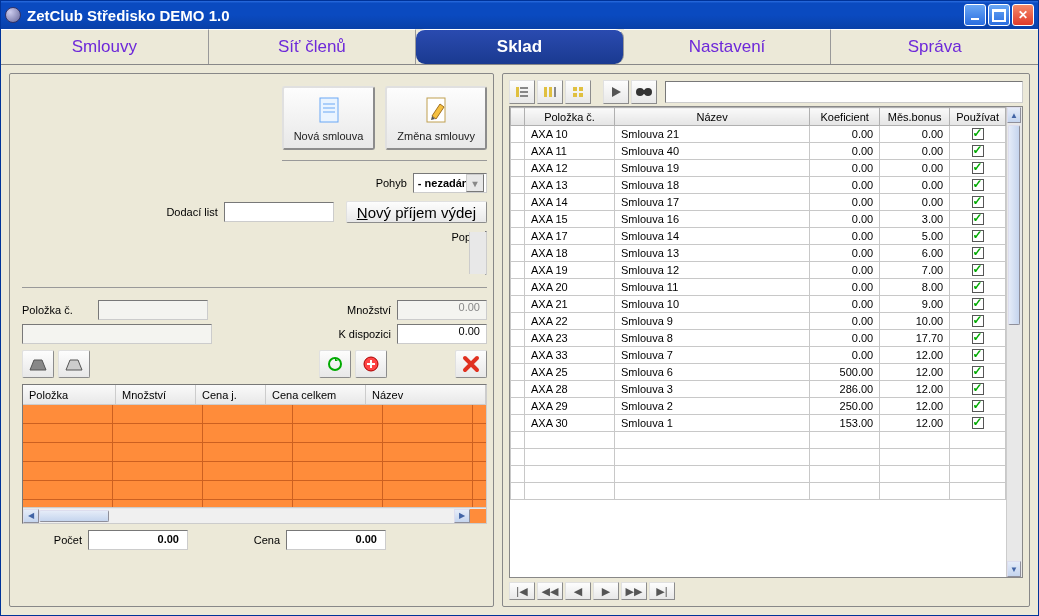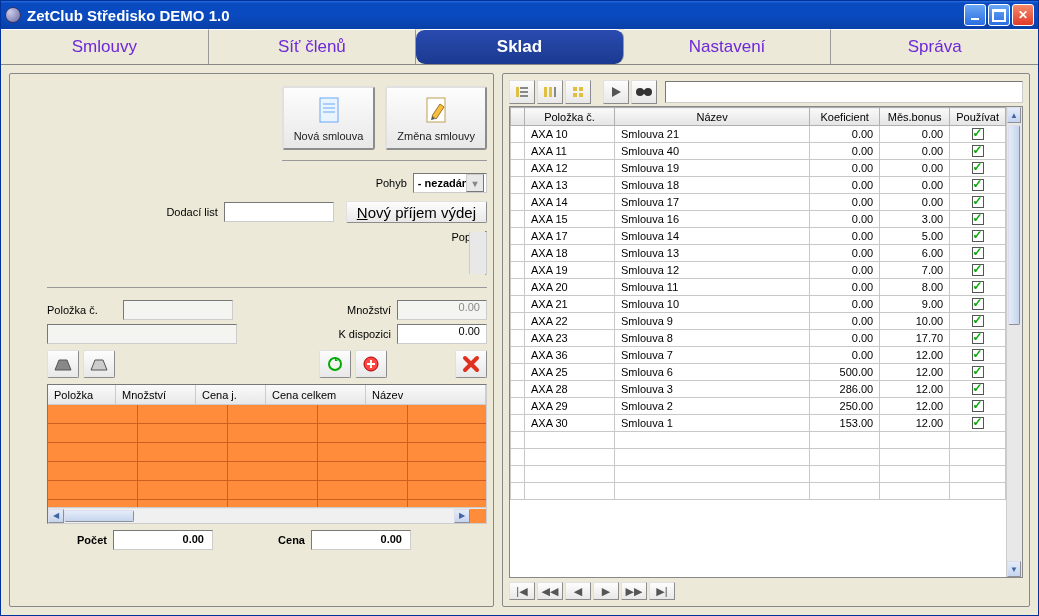--- a/index.html
+++ b/index.html
@@ -62,21 +62,21 @@
 .mini-grid-header .hcell { border-right: 1px solid #ccc; display: flex; align-items: center; padding: 0 6px; font-size: 11px; }
 .mini-grid-body { flex: 1; background: repeating-linear-gradient(to bottom, #ff8c3a 0, #ff8c3a 18px, #cc6020 18px, #cc6020 19px); position: relative; }
 .mini-grid-body::before { content: ""; position: absolute; inset: 0; background: repeating-linear-gradient(to right, transparent 0, transparent 89px, #cc6020 89px, #cc6020 90px); }
 .hscroll { height: 16px; background: #e8e8e8; border-top: 1px solid #ccc; display: flex; align-items: center; }
 .hscroll .arrow { width: 16px; height: 14px; background: linear-gradient(to bottom, #e5ecf8, #c5d5ee); border: 1px outset #dde; display: flex; align-items: center; justify-content: center; font-size: 8px; color: #4264a5; cursor: pointer; }
 .hscroll .track { flex: 1; background: #f0f0f0; height: 14px; position: relative; }
 .hscroll .thumb { position: absolute; left: 0; width: 70px; height: 12px; top: 1px; background: linear-gradient(to bottom, #e5ecf8, #c5d5ee); border: 1px outset #dde; border-radius: 2px; }
 .hscroll .corner { width: 16px; height: 14px; background: #ff8c3a; }
 
 .footer-row { display: flex; align-items: center; margin-top: 6px; gap: 6px; }
-.footer-label { width: 60px; text-align: right; font-weight: bold; }
+.footer-label { width: 60px; text-align: right; font-weight: normal; }
 .footer-val { width: 100px; height: 20px; border: 1px inset #ccc; background: #fff; text-align: right; padding: 2px 8px 0 0; font-weight: bold; }
 
 
 .right-toolbar { display: flex; gap: 2px; margin-bottom: 2px; align-items: center; }
 .right-tool { width: 26px; height: 24px; border: 1px outset #e0e0e0; background: linear-gradient(to bottom, #fdfdfd, #e8e8e8); display: flex; align-items: center; justify-content: center; cursor: pointer; }
 .right-tool.grp { margin-left: 10px; }
 .right-search { flex: 1; height: 22px; background: #fff; border: 1px inset #ccc; margin-left: 6px; }
 
 .grid-wrapper { flex: 1; border: 1px solid #888; background: #fff; display: flex; overflow: hidden; }
 .grid-scroll { flex: 1; overflow: hidden; }
@@ -214,21 +214,21 @@
           <div style="width:60px"></div>
           <div class="tool-btn">
               <svg width="18" height="18">
                 <path d="M3 3 L15 15 M15 3 L3 15" stroke="#e03020" stroke-width="4" stroke-linecap="round"></path>
               </svg>
             </div>
         </div>
 
         <div class="mini-grid-wrapper">
           <div class="mini-grid-header" id="mini-header">
-              <div class="hcell" style="width: 68px;">Položka</div>
+              <div class="hcell" style="width: 93px;">Položka</div>
               <div class="hcell" style="width: 80px;">Množství</div>
               <div class="hcell" style="width: 70px;">Cena j.</div>
               <div class="hcell" style="width: 100px;">Cena celkem</div>
               <div class="hcell" style="width: 120px;">Název</div>
             </div>
           <div class="mini-grid-body"></div>
           <div class="hscroll">
             <div class="arrow">◀</div>
             <div class="track">
                 <div class="thumb"></div>
@@ -401,21 +401,21 @@
                 <tr>
                   <td></td>
                   <td>AXA 23</td>
                   <td>Smlouva 8</td>
                   <td class="num">0.00</td>
                   <td class="num">17.70</td>
                   <td class="chk"><span class="checkbox checked"></span></td>
                 </tr>
                 <tr>
                   <td></td>
-                  <td>AXA 36</td>
+                  <td>AXA 33</td>
                   <td>Smlouva 7</td>
                   <td class="num">0.00</td>
                   <td class="num">12.00</td>
                   <td class="chk"><span class="checkbox checked"></span></td>
                 </tr>
                 <tr>
                   <td></td>
                   <td>AXA 25</td>
                   <td>Smlouva 6</td>
                   <td class="num">500.00</td>

